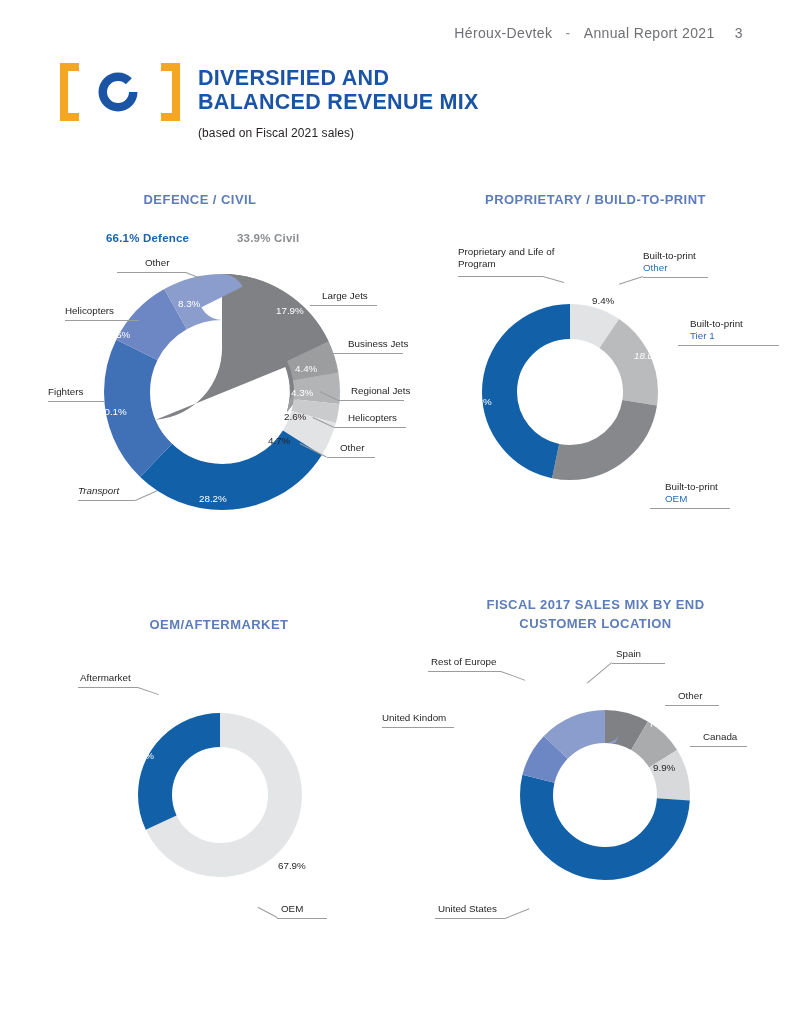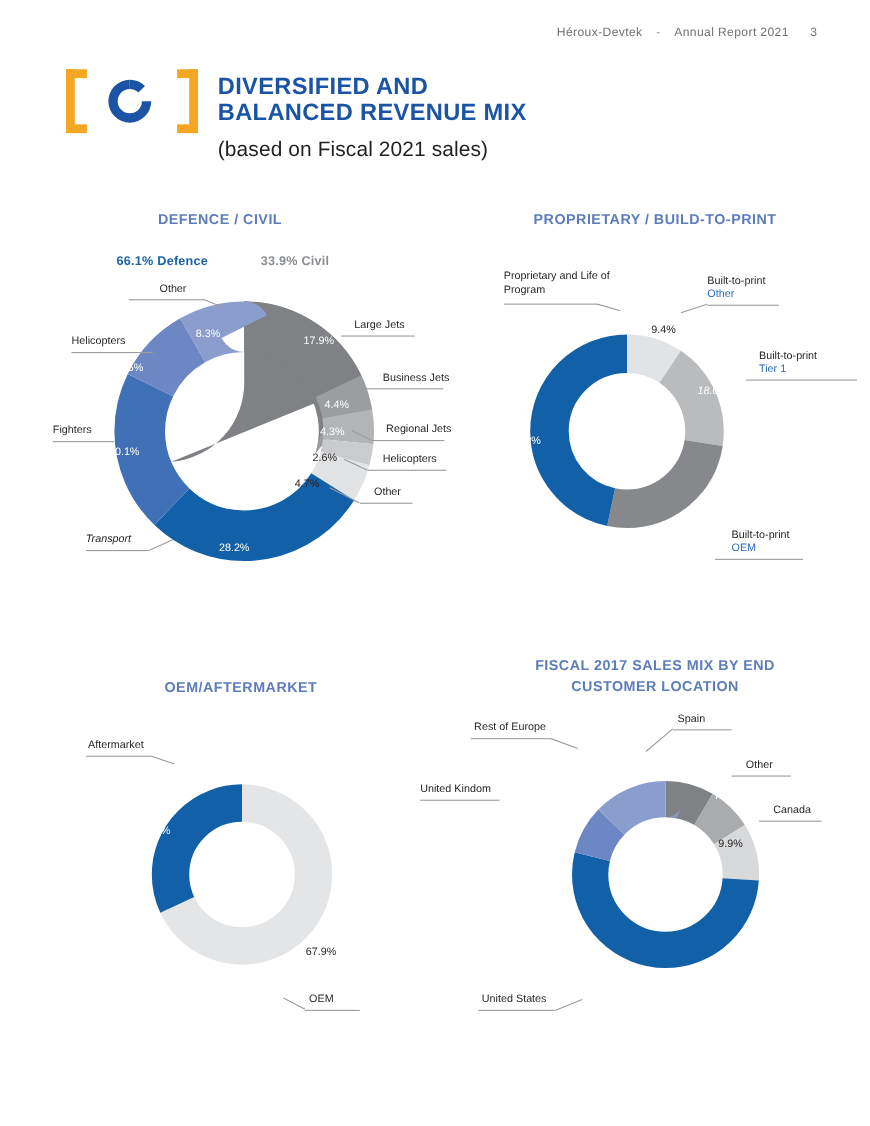--- a/index.html
+++ b/index.html
@@ -11,21 +11,21 @@
     color:#231f20;
     position:relative;
     overflow:hidden;
     -webkit-font-smoothing:antialiased;
   }
   .page{position:relative;width:791px;height:1024px;}
 
   
   .running-head{
     position:absolute;top:24px;right:48px;
-    font-size:11px;letter-spacing:.35px;color:#6e7074;
+    font-size:14px;letter-spacing:.35px;color:#6e7074;
     white-space:nowrap;
   }
   .running-head span{display:inline-block;vertical-align:middle;}
   .rh-sep{margin:0 9px;color:#8e9094;}
   .rh-page{margin-left:16px;color:#6e7074;}
 
   
   .logo{position:absolute;left:60px;top:63px;width:120px;height:58px;}
   .brk{position:absolute;top:0;width:22px;height:58px;}
   .brk::before,.brk::after,.brk i{
@@ -43,21 +43,21 @@
 
   
   .title{
     position:absolute;left:198px;top:66px;
     font-size:21.5px;line-height:24px;font-weight:bold;
     letter-spacing:.3px;color:#1b54a4;
     font-family:"Liberation Sans", sans-serif;
   }
   .subtitle{
     position:absolute;left:198px;top:126px;
-    font-size:19px;color:#231f20;letter-spacing:.1px;
+    font-size:12px;color:#231f20;letter-spacing:.1px;
   }
 
   
   .chart-block{position:absolute;}
   .chart-title{
     position:absolute;left:0;width:100%;
     text-align:center;
     font-size:13px;font-weight:bold;letter-spacing:.45px;
     color:#5c7cba;line-height:19px;
   }
@@ -249,21 +249,21 @@
     <div class="chart-title" style="top:25px;">OEM/AFTERMARKET</div>
 
     <svg class="donut-svg" style="left:0px;top:0px;width:400px;height:345px;" viewBox="0 0 400 345">
       <g transform="rotate(-90 220 205)" fill="none" stroke-width="34">
 
         <circle cx="220" cy="205" r="65" stroke="#e4e5e7" stroke-dasharray="277.31 131.10" stroke-dashoffset="0"></circle>
         <circle cx="220" cy="205" r="65" stroke="#1260a8" stroke-dasharray="131.10 277.31" stroke-dashoffset="-277.31"></circle>
       </g>
     </svg>
 
-    <div class="val on-dark" style="left:127px;top:160px;">32.1%</div>
+    <div class="val on-dark" style="left:127px;top:160px;">11.4%</div>
     <div class="val on-light" style="left:278px;top:270px;">67.9%</div>
 
     <div class="lbl" style="left:80px;top:82px;">Aftermarket</div>
     <div class="rule" style="left:78px;top:97px;width:60px;"></div>
     <div class="rule" style="left:138px;top:97px;width:22px;transform:rotate(19deg);transform-origin:0 0;"></div>
 
     <div class="lbl" style="left:281px;top:313px;">OEM</div>
     <div class="rule" style="left:277px;top:328px;width:50px;"></div>
     <div class="rule" style="left:277px;top:328px;width:22px;transform:rotate(208deg);transform-origin:0 0;"></div>
   </div>

